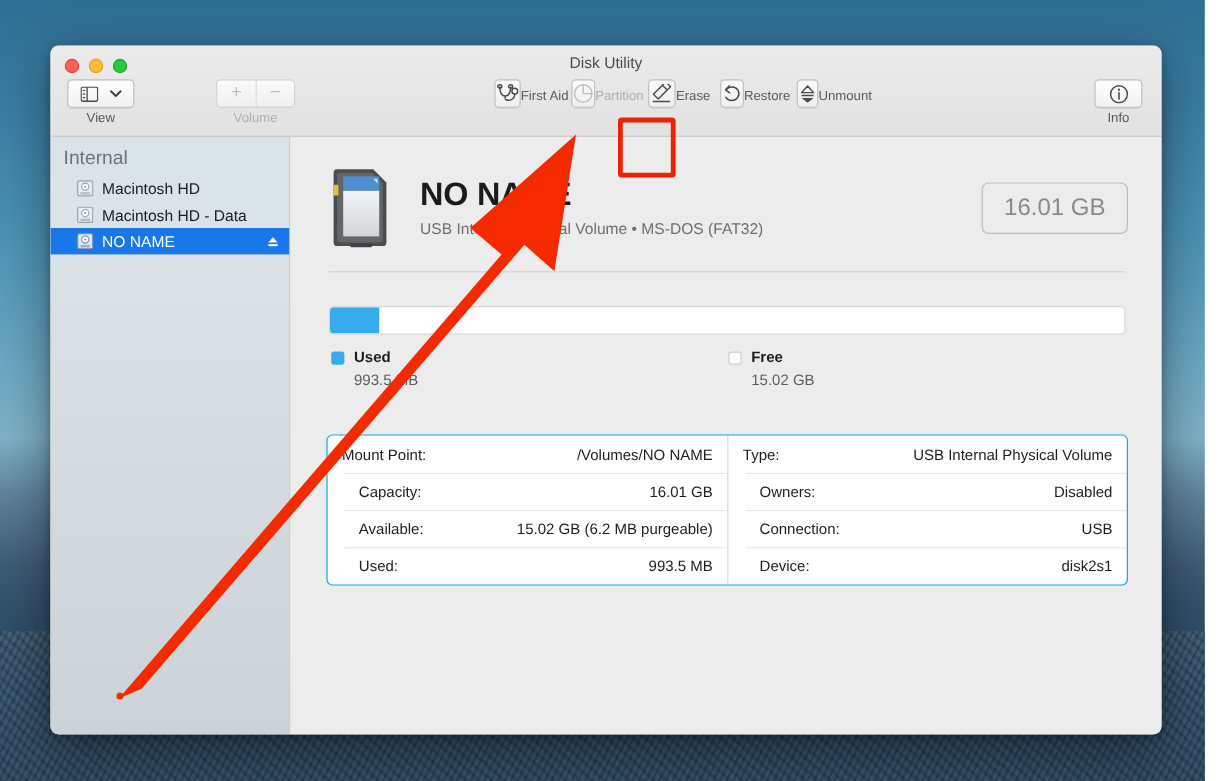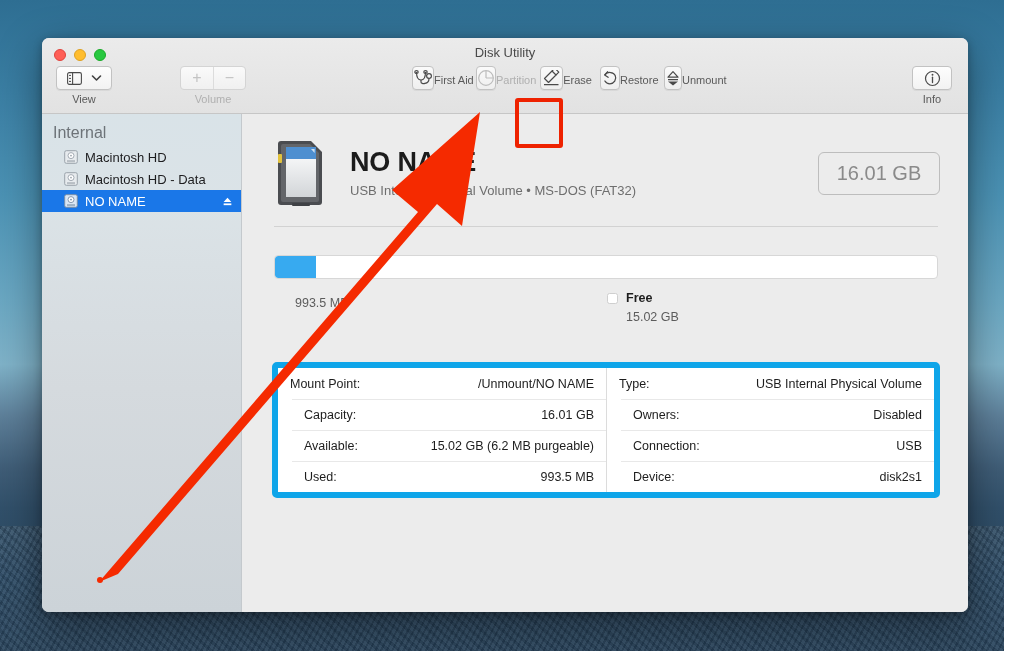--- a/index.html
+++ b/index.html
@@ -295,21 +295,21 @@
   }
   .swatch.used { background: #37aaf0; }
   .swatch.free { background: #ffffff; border: 1px solid #cfcfcf; }
   .legend-name { font-size: 12.5px; font-weight: bold; color: #1d1d1d; }
   .legend-val { font-size: 12.5px; color: #5c5c5c; margin-top: 5px; padding-left: 19px; }
 
   
   #info-table {
     margin-top: 38px;
     background: #ffffff;
-    border: 6px solid #0ea5e9;
+    border: 1px solid #0ea5e9;
     border-radius: 5px;
     display: flex;
     overflow: hidden;
   }
   .info-col { flex: 1 1 50%; min-width: 0; }
   .info-col + .info-col { border-left: 1px solid #dcdcdc; text-align: right; }
   .info-row {
     display: flex;
     align-items: center;
     justify-content: space-between;
@@ -518,37 +518,41 @@
 
         <div class="hr"></div>
 
         <div id="usage-wrap">
           <div id="usage-bar">
             <div id="usage-used" style="width: 6.2%;"></div>
           </div>
 
           <div id="legend">
             <div class="legend-item">
+              <div class="legend-top">
+                <span class="swatch used"></span>
+                <span class="legend-name">Used</span>
+              </div>
               <div class="legend-val">993.5 MB</div>
             </div>
             <div class="legend-item">
               <div class="legend-top">
                 <span class="swatch free"></span>
                 <span class="legend-name">Free</span>
               </div>
               <div class="legend-val">15.02 GB</div>
             </div>
           </div>
         </div>
 
         <div id="info-table">
           <div class="info-col">
             <div class="info-row">
               <span class="k">Mount Point:</span>
-              <span class="v">/Unmount/NO NAME</span>
+              <span class="v">/Volumes/NO NAME</span>
             </div>
             <div class="info-row">
               <span class="k">Capacity:</span>
               <span class="v">16.01 GB</span>
             </div>
             <div class="info-row">
               <span class="k">Available:</span>
               <span class="v">15.02 GB (6.2 MB purgeable)</span>
             </div>
             <div class="info-row">

